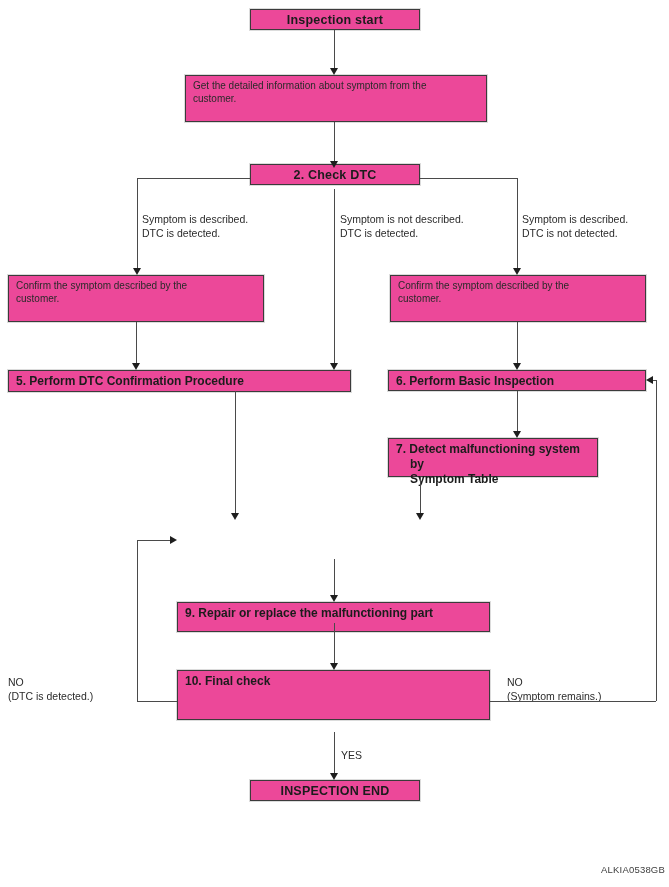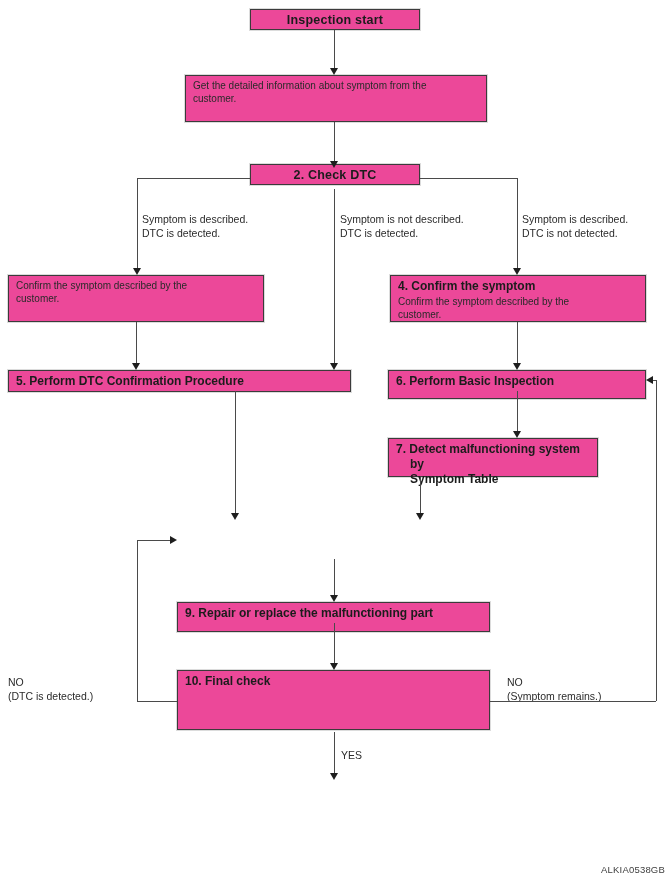--- a/index.html
+++ b/index.html
@@ -54,47 +54,49 @@
   <div class="node center" style="left:250px;top:164px;width:170px;height:21px">
     <span>2. Check DTC</span>
   </div>
 
   <div class="node step" style="left:8px;top:275px;width:256px;height:47px">
     <div class="b">Confirm the symptom described by the
 customer.</div>
   </div>
 
   <div class="node step" style="left:390px;top:275px;width:256px;height:47px">
-    <div class="t">4. Confirm the symptom</div>
     <div class="b">Confirm the symptom described by the
 customer.</div>
   </div>
 
   <div class="node step" style="left:8px;top:370px;width:343px;height:22px">
     <div class="t">5. Perform DTC Confirmation Procedure</div>
   </div>
 
-  <div class="node step" style="left:388px;top:370px;width:258px;height:29px">
+  <div class="node step" style="left:388px;top:370px;width:258px;height:21px">
     <div class="t">6. Perform Basic Inspection</div>
   </div>
 
   <div class="node step" style="left:388px;top:438px;width:210px;height:39px">
     <div class="t">7. Detect malfunctioning system by
 Symptom Table</div>
   </div>
 
 
   <div class="node step" style="left:177px;top:602px;width:313px;height:30px">
     <div class="t">9. Repair or replace the malfunctioning part</div>
   </div>
 
-  <div class="node step" style="left:177px;top:670px;width:313px;height:60px">
+  <div class="node step" style="left:177px;top:670px;width:313px;height:50px">
     <div class="t">10. Final check</div>
   </div>
 
+  <div class="node center" style="left:250px;top:780px;width:170px;height:21px">
+    <span>INSPECTION END</span>
+  </div>
 
   <div class="lbl" style="left:142px;top:212px;width:160px">Symptom is described.
 DTC is detected.</div>
   <div class="lbl" style="left:340px;top:212px;width:160px">Symptom is not described.
 DTC is detected.</div>
   <div class="lbl" style="left:522px;top:212px;width:145px">Symptom is described.
 DTC is not detected.</div>
 
   <div class="lbl" style="left:8px;top:675px;width:130px">NO
 (DTC is detected.)</div>

